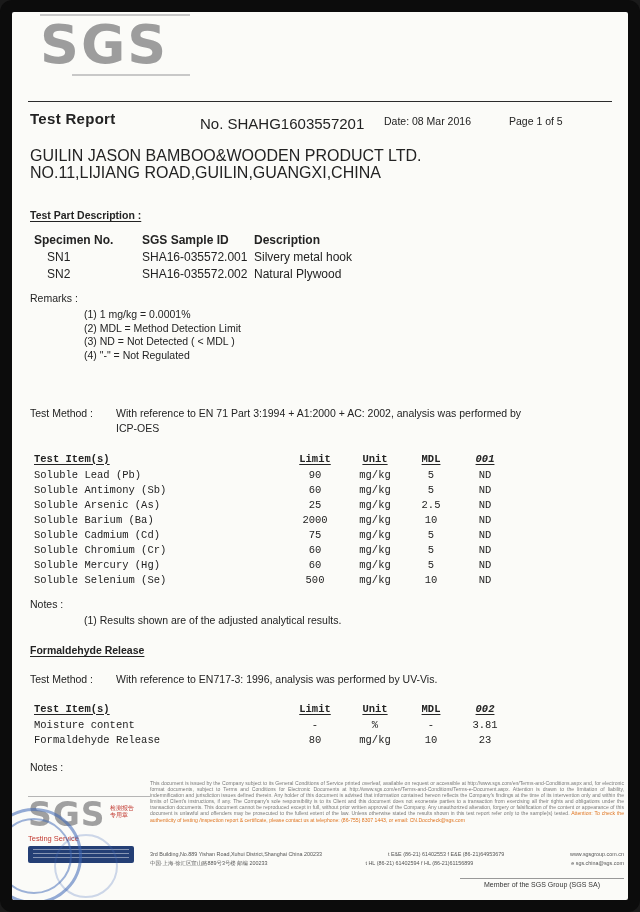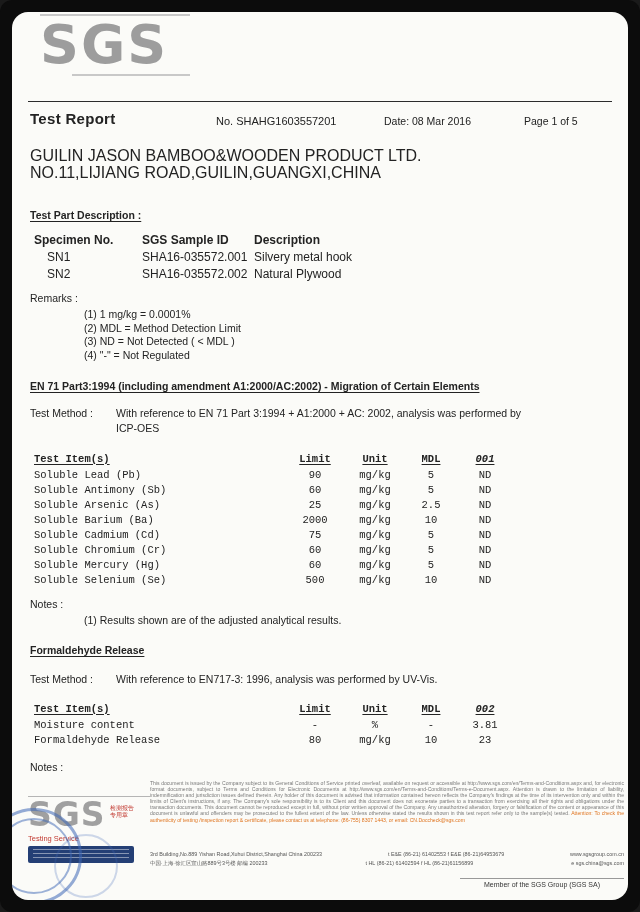--- a/index.html
+++ b/index.html
@@ -13,41 +13,41 @@
     position:relative;
     width:640px; height:912px;
     background:#0c0c0c;
     border-radius:12px;
     padding:12px;
   }
   .page {
     position:relative;
     width:100%; height:100%;
     background:#fbfbf8;
-    border-radius:16px;
+    border-radius:2px;
     overflow:hidden;
   }
   .abs { position:absolute; }
 
   
   .logo-top { left:28px; top:2px; width:150px; }
   .logo-top .bar { border-top:2px solid #c8c8c8; width:150px; }
   .logo-top .sgs {
     font-family:"DejaVu Sans", sans-serif;
     font-size:54px; font-weight:bold; color:#9d9d9d;
     letter-spacing:2px; line-height:1.08;
   }
   .logo-top .bar2 { border-top:2px solid #c8c8c8; width:118px; margin-left:32px; }
 
   .header-rule { left:16px; right:16px; top:89px; border-top:1.5px solid #2c2c2c; }
 
   .tr-title { left:18px; top:98px; font-size:15px; font-weight:bold; letter-spacing:.3px; }
-  .tr-no   { left:204px; top:103px; font-size:11px; }
+  .tr-no   { left:188px; top:103px; font-size:15px; }
   .tr-date { left:372px; top:103px; font-size:10.5px; }
-  .tr-page { left:497px; top:103px; font-size:10.5px;margin-left:15px; }
+  .tr-page { left:497px; top:103px; font-size:10.5px; }
 
   .company { left:18px; top:135px; font-size:16px; line-height:17px; }
 
   .h-underline { font-weight:bold; text-decoration:underline; text-underline-offset:2px; }
   .tp-heading { left:18px; top:197px; font-size:10.5px; }
 
   
   .spec { left:22px; top:221px; display:grid; grid-template-columns:108px 112px 230px; font-size:12px; row-gap:3px; }
   .spec .h { font-weight:bold; }
   .spec .ind { padding-left:13px; }
@@ -154,21 +154,20 @@
     </div>
 
     <div class="abs remarks-h">Remarks :</div>
     <div class="abs remarks-list">
       <div>(1) 1 mg/kg = 0.0001%</div>
       <div>(2) MDL = Method Detection Limit</div>
       <div>(3) ND = Not Detected ( &lt; MDL )</div>
       <div>(4) "-" = Not Regulated</div>
     </div>
 
-    <div class="abs sec1-heading h-underline">EN 71 Part3:1994 (including amendment A1:2000/AC:2002) - Migration of Certain Elements</div>
 
     <div class="abs method">
       <span class="lbl">Test Method :</span>
       <span>With reference to EN 71 Part 3:1994 + A1:2000 + AC: 2002, analysis was performed by</span>
     </div>
     <div class="abs method2-line">ICP-OES</div>
 
     <div class="abs rtable t1">
       <div class="rrow rhead">
         <span class="u">Test Item(s)</span>

